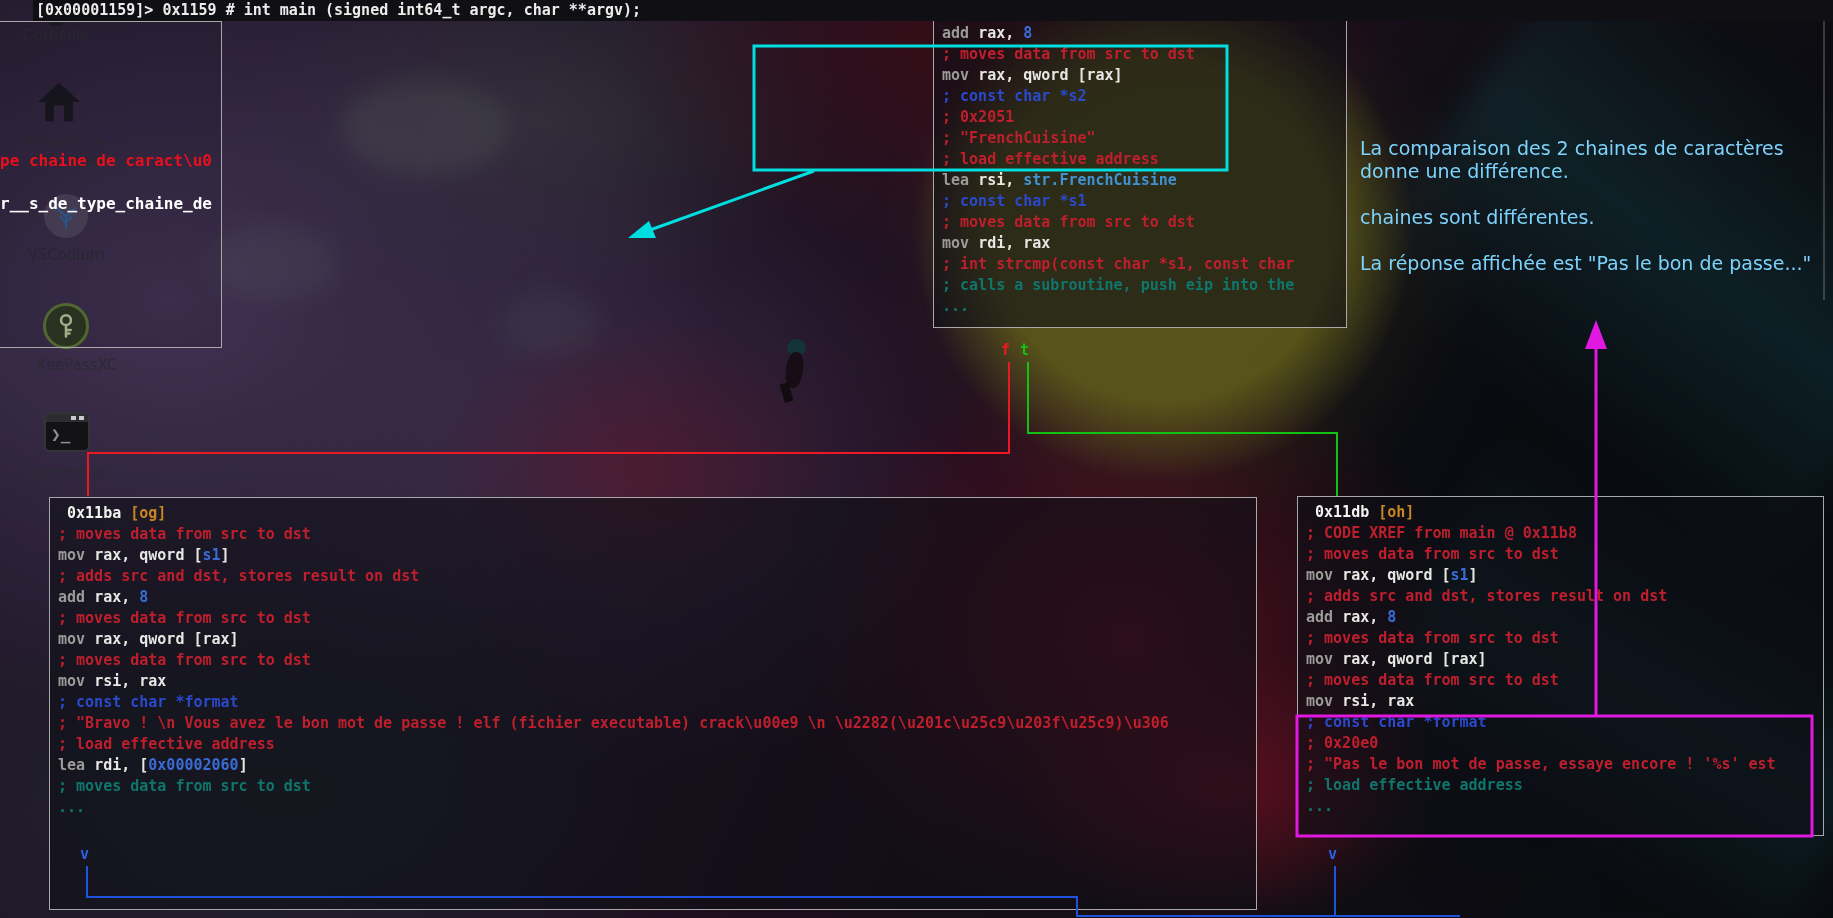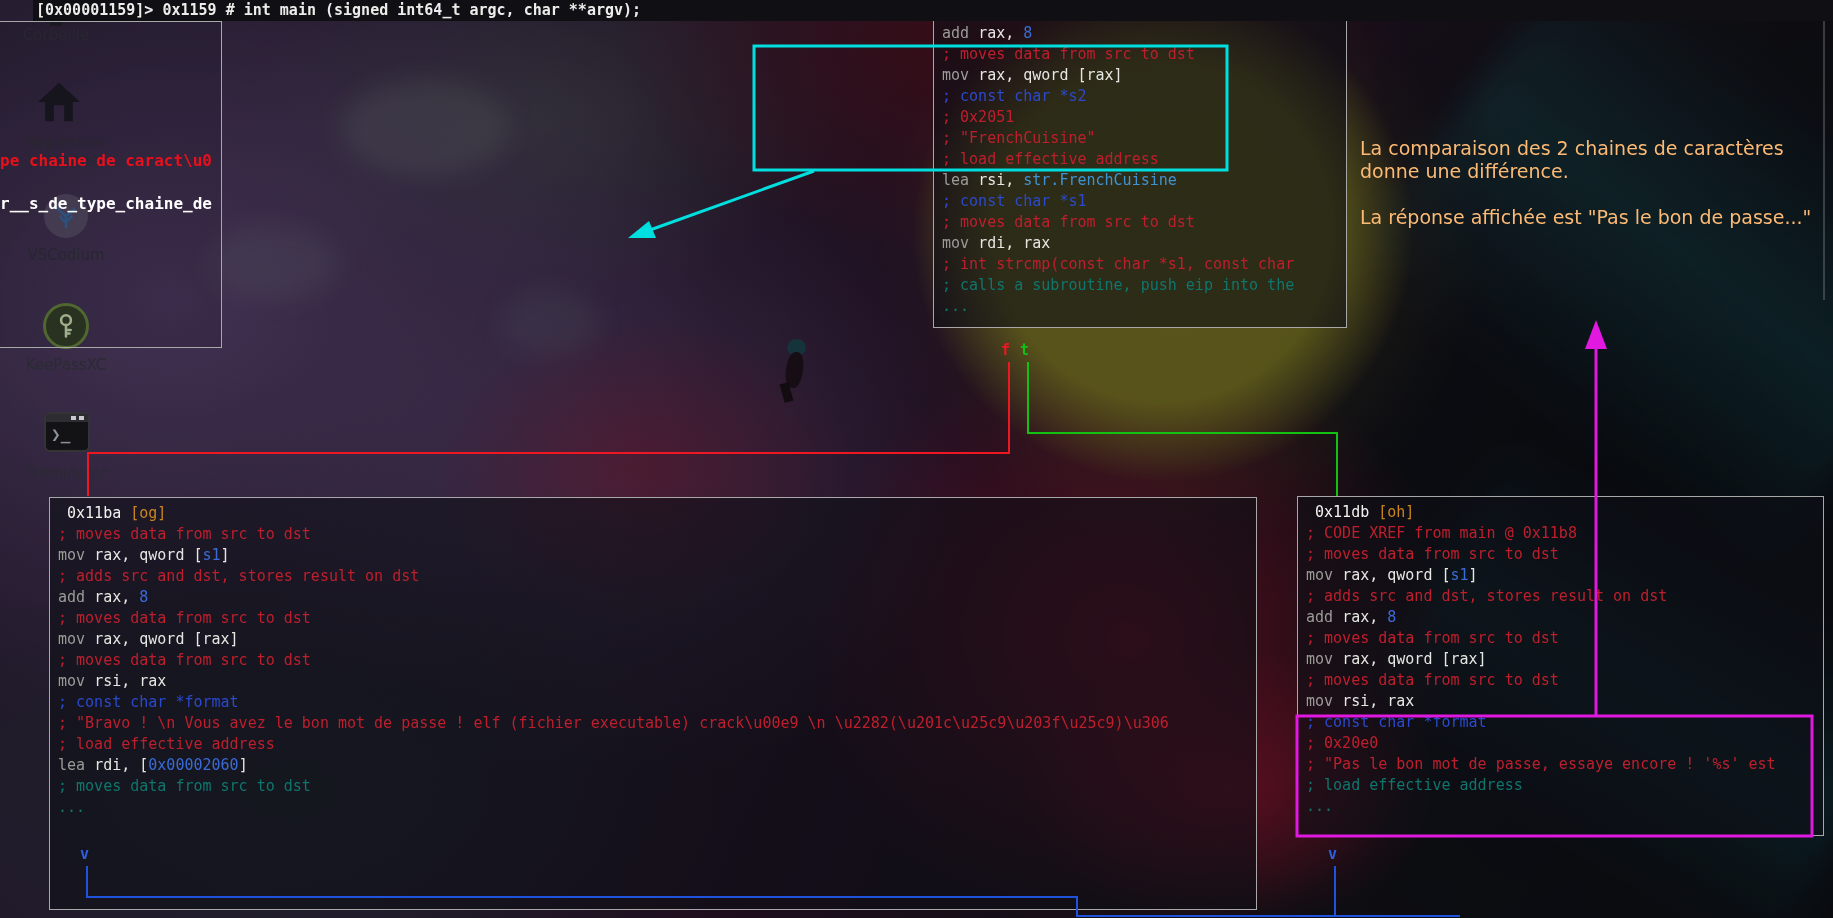--- a/index.html
+++ b/index.html
@@ -55,33 +55,33 @@
   #stray-red{position:absolute;z-index:4;left:0;top:151px;font-size:16px;font-weight:bold;color:#e8101c;white-space:pre;}
   #stray-blue{position:absolute;z-index:4;left:0;top:194px;font-size:16px;font-weight:bold;color:#ffffff;white-space:pre;}
   
   .asm-block{position:absolute;z-index:3;background:rgba(13,15,22,.58);
     border:1.5px solid #a8a8a8;box-sizing:border-box;overflow:hidden;
     padding:5px 0 0 8px;white-space:pre;}
   #block-empty{left:-40px;top:21px;width:262px;height:327px;background:rgba(28,22,38,.18);}
   #block-top{left:933px;top:16px;width:414px;height:312px;padding-top:6px;}
   #block-left{left:49px;top:497px;width:1208px;height:413px;}
   #block-right{left:1297px;top:496px;width:527px;height:340px;}
-  .asm-row{height:21px;line-height:21px;font-size:15px;font-weight:normal;}
+  .asm-row{height:21px;line-height:21px;font-size:15px;font-weight:bold;}
   .tk-mn{color:#9b9b98}.tk-reg{color:#e6e6e2}.tk-num{color:#3a6bd6}
   .tk-cr{color:#bf1f2d}.tk-cb{color:#2b49cc}.tk-cw{color:#0f766e}
   .tk-st{color:#3f93d2}.tk-hd{color:#f2f2ee}.tk-tg{color:#c9851f}
   
   #header-bar{position:absolute;z-index:8;left:0;top:0;width:100%;height:21px;
     background:#101014;color:#ececea;font-size:15px;font-weight:bold;line-height:21px;
     padding-left:3px;box-sizing:border-box;white-space:pre;margin-left:33px;}
   
   #teal-note{position:absolute;z-index:6;left:352px;top:214px;
     font-family:"DejaVu Sans",sans-serif;font-size:19px;line-height:23.5px;color:#18a295;}
   #magenta-note{position:absolute;z-index:6;left:1360px;top:137px;
-    font-family:"DejaVu Sans",sans-serif;font-size:19px;line-height:23px;color:#fdba74;}
+    font-family:"DejaVu Sans",sans-serif;font-size:19px;line-height:23px;color:#7dd3fc;}
   #magenta-note .para{margin:0 0 23px 0;}
   .edge-label{position:absolute;z-index:6;font-size:15px;font-weight:bold;}
   #label-f{left:1001px;top:341px;color:#ee1822;}
   #label-t{left:1020px;top:341px;color:#12c112;}
   .v-glyph{position:absolute;z-index:6;font-size:15px;font-weight:bold;color:#2e5fe0;}
   #v-glyph-1{left:80px;top:845px;} #v-glyph-2{left:1328px;top:845px;}
   
   #edges-svg{position:absolute;z-index:5;left:0;top:0;pointer-events:none;}
 </style>
 </head>
@@ -122,21 +122,21 @@
       </svg>
   </div>
   <div class="icon-label" style="left:11px;top:246px;">VSCodium</div>
 
   <div id="icon-keepassxc" class="icon-box">
     <svg width="28" height="28" viewBox="0 0 24 24">
         <circle cx="12" cy="7" r="4.2" stroke="#bfd0a2" stroke-width="2.2" fill="none"></circle>
         <path d="M12 11.2 V21 M12 15.5 h4 M12 18.5 h3" stroke="#bfd0a2" stroke-width="2.2" fill="none" stroke-linecap="round"></path>
       </svg>
   </div>
-  <div class="icon-label" style="left:11px;top:356px;">KeePassXC</div>
+  <div class="icon-label" style="left:22px;top:356px;">KeePassXC</div>
 
   <div id="icon-terminator" class="icon-box">
     <div class="titlebar">
         <i class="b1"></i>
         <i class="b2"></i>
       </div>
     <div class="prompt">❯_</div>
   </div>
   <div class="icon-label" style="left:12px;top:464px;">Terminator</div>
 
@@ -167,20 +167,21 @@
   <div id="v-glyph-1" class="v-glyph">v</div>
   <div id="v-glyph-2" class="v-glyph">v</div>
 
 
   <div id="magenta-note">
     <div class="para">
       <div>La comparaison des 2 chaines de caractères</div>
       <div>donne une différence.</div>
     </div>
     <div class="para">
+      <div>chaines sont différentes.</div>
     </div>
     <div class="para">
       <div>La réponse affichée est "Pas le bon de passe..."</div>
       <div></div>
     </div>
   </div>
 
   <div id="header-bar">[0x00001159]&gt; 0x1159 # int main (signed int64_t argc, char **argv);</div>
 </div>
 

